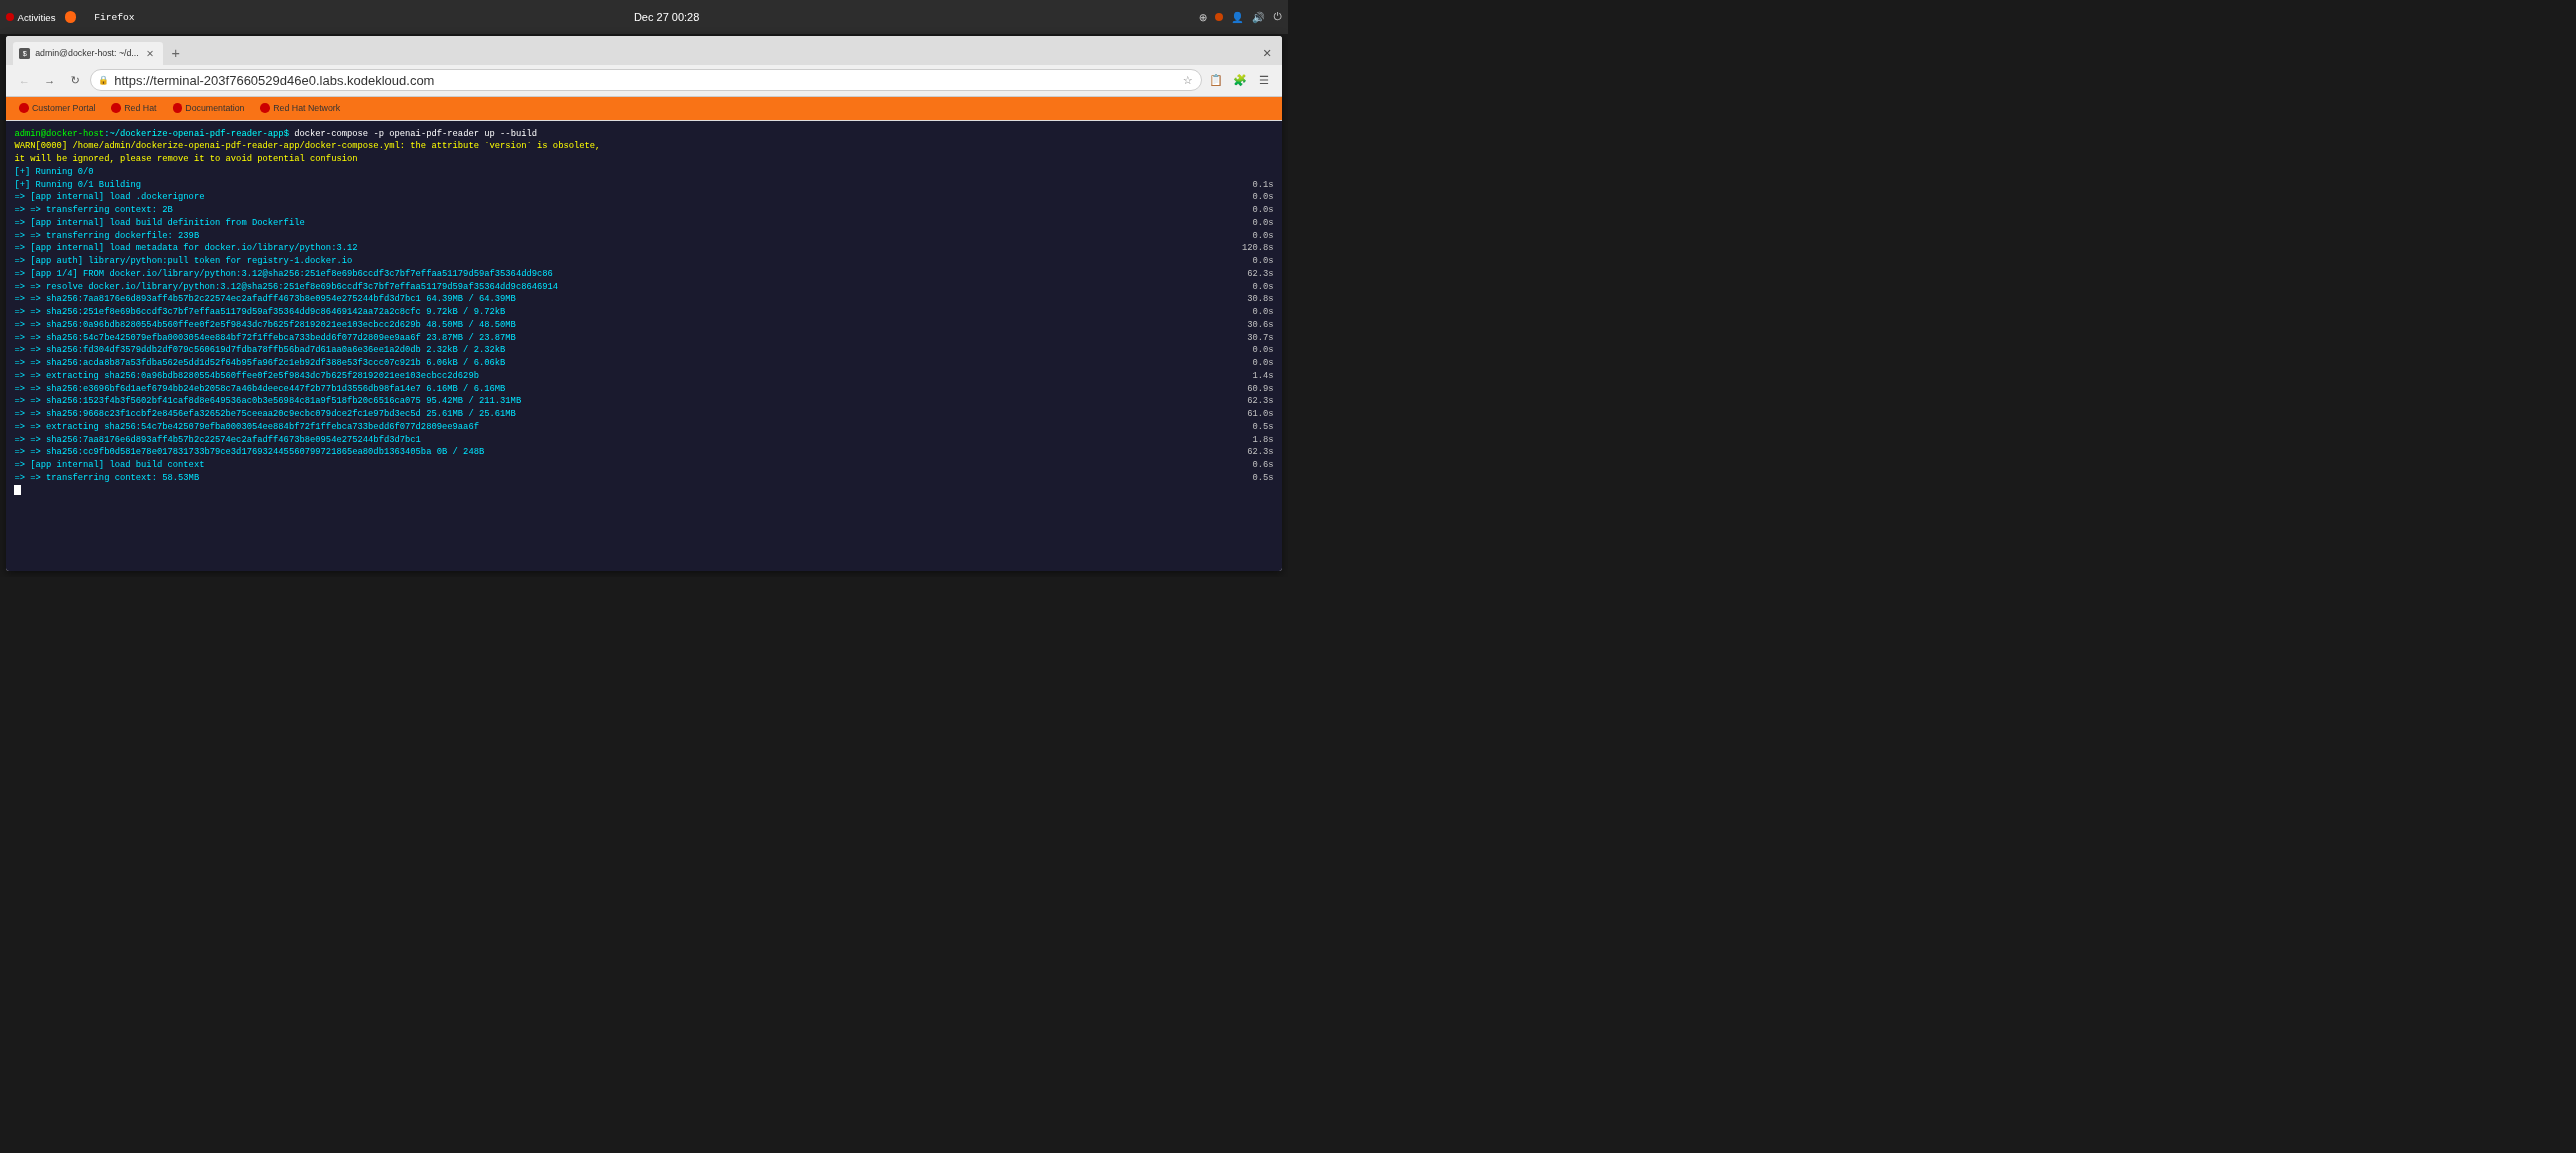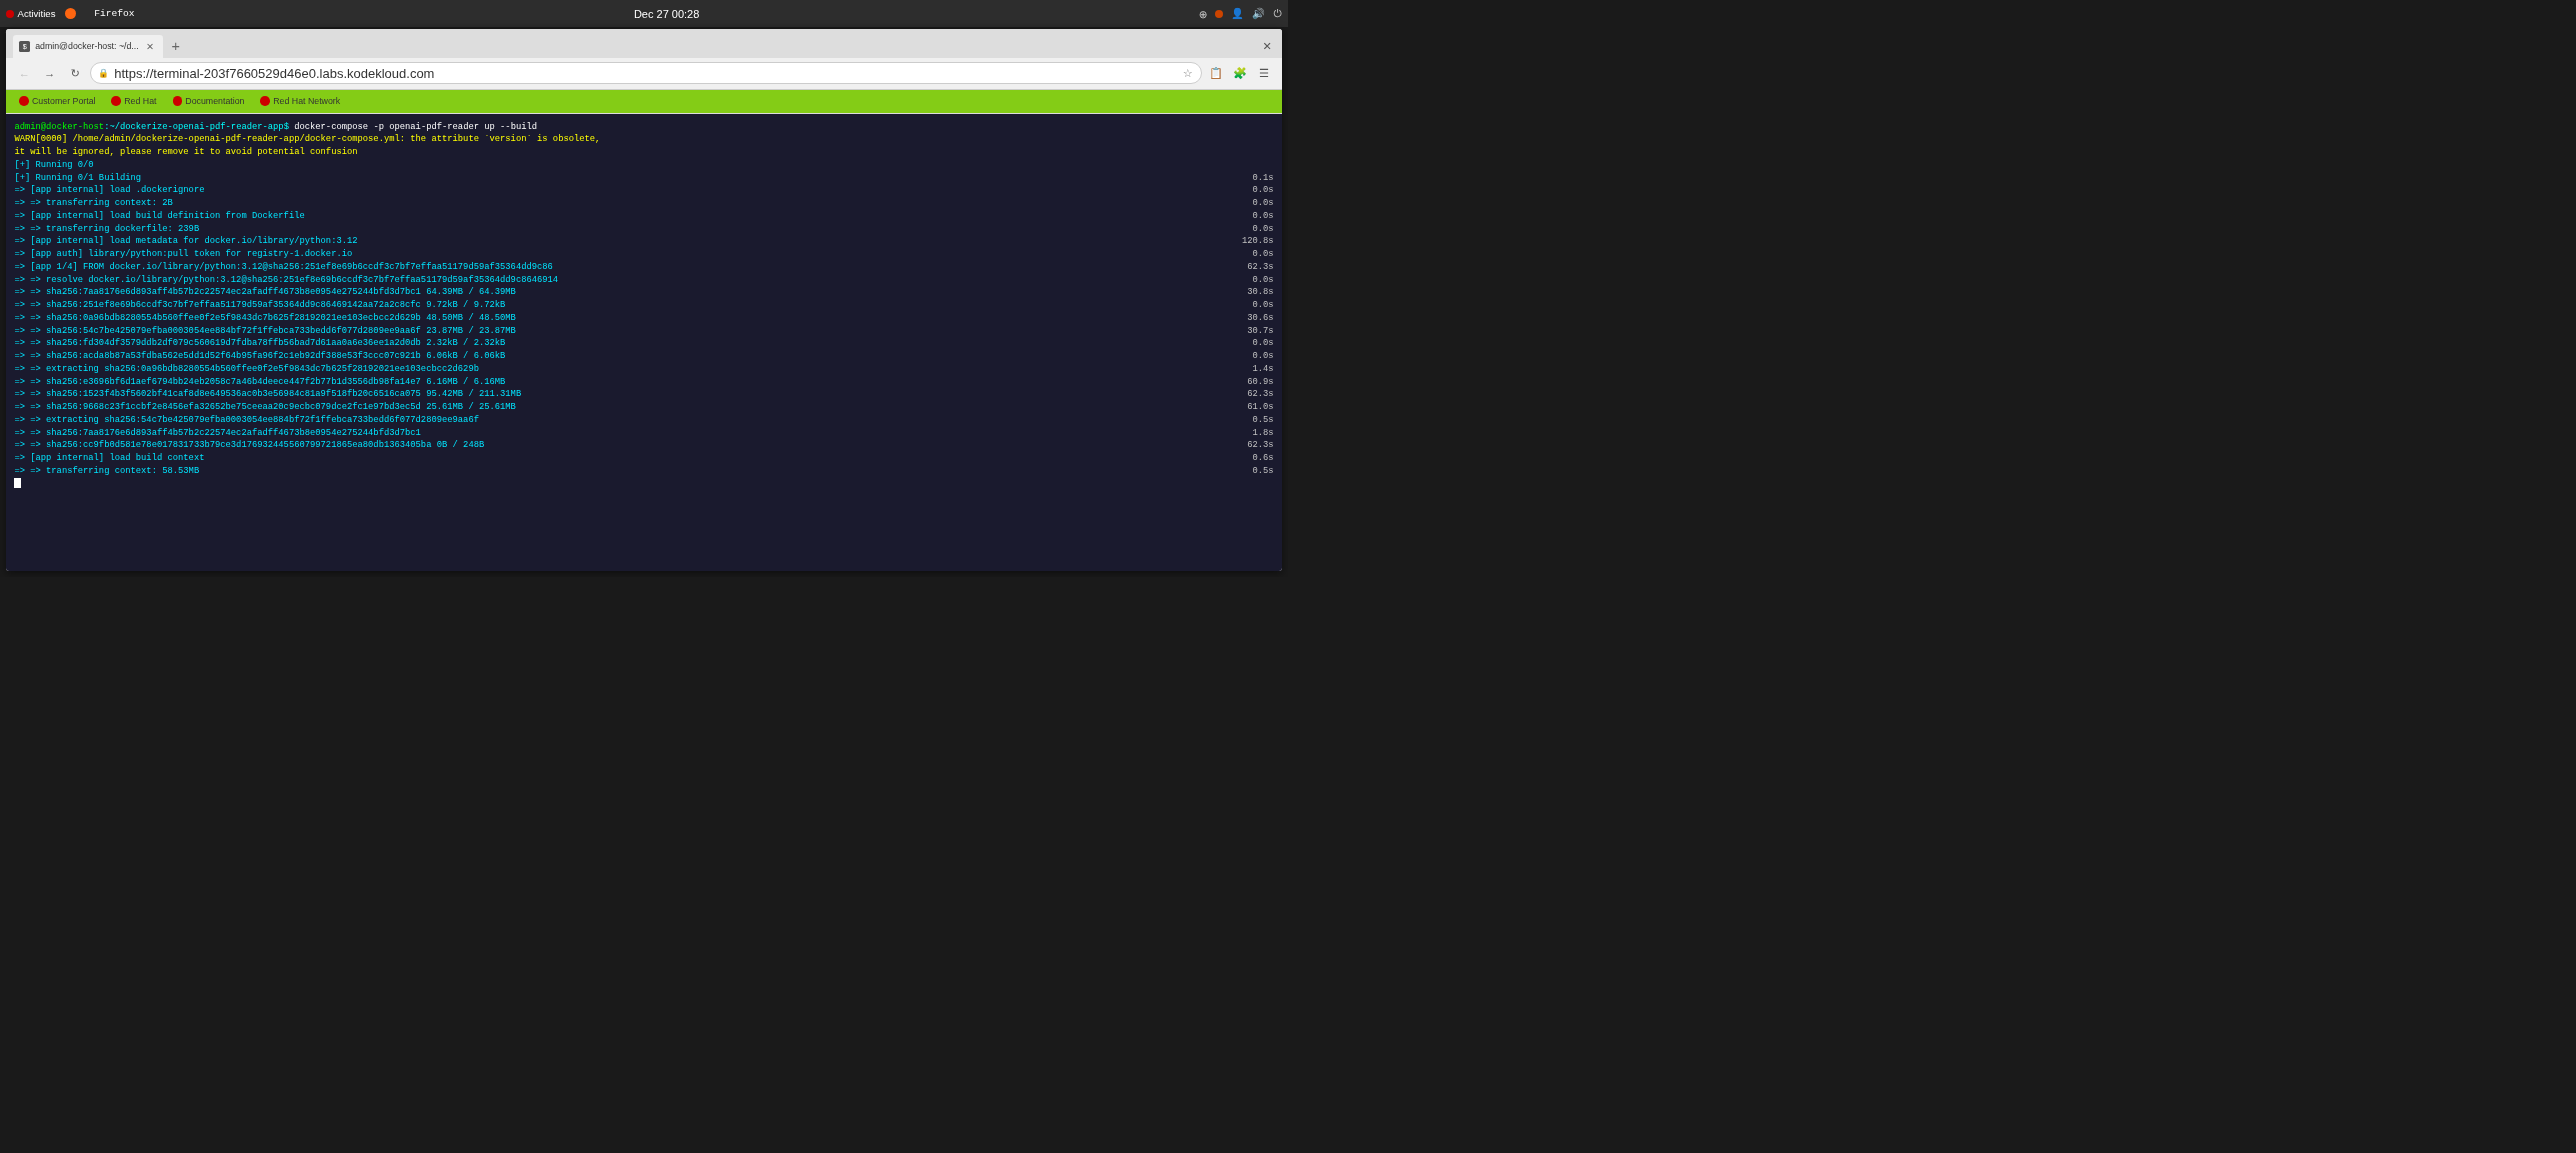--- a/index.html
+++ b/index.html
@@ -9,21 +9,21 @@
       width: 1288px;
       height: 577px;
       overflow: hidden;
       display: flex;
       flex-direction: column;
     }
 
     
     .system-bar {
       background: #2d2d2d;
-      height: 27px;
+      height: 34px;
       display: flex;
       align-items: center;
       padding: 0 6.4px;
       justify-content: space-between;
     }
     .system-bar-left {
       display: flex;
       align-items: center;
       gap: 9.6px;
     }
@@ -209,21 +209,21 @@
       width: 22.4px; height: 22.4px;
       display: flex; align-items: center; justify-content: center;
       color: #555;
       font-size: 11.2px;
       cursor: pointer;
       border-radius: 2.4px;
     }
 
     
     .bookmarks-bar {
-      background: #84cc16;
+      background: #f97316;
       height: 24px;
       display: flex;
       align-items: center;
       padding: 0 6.4px;
       gap: 3.2px;
       border-bottom: 0.8px solid #ddd;
     }
     .bookmark-item {
       display: flex;
       align-items: center;

